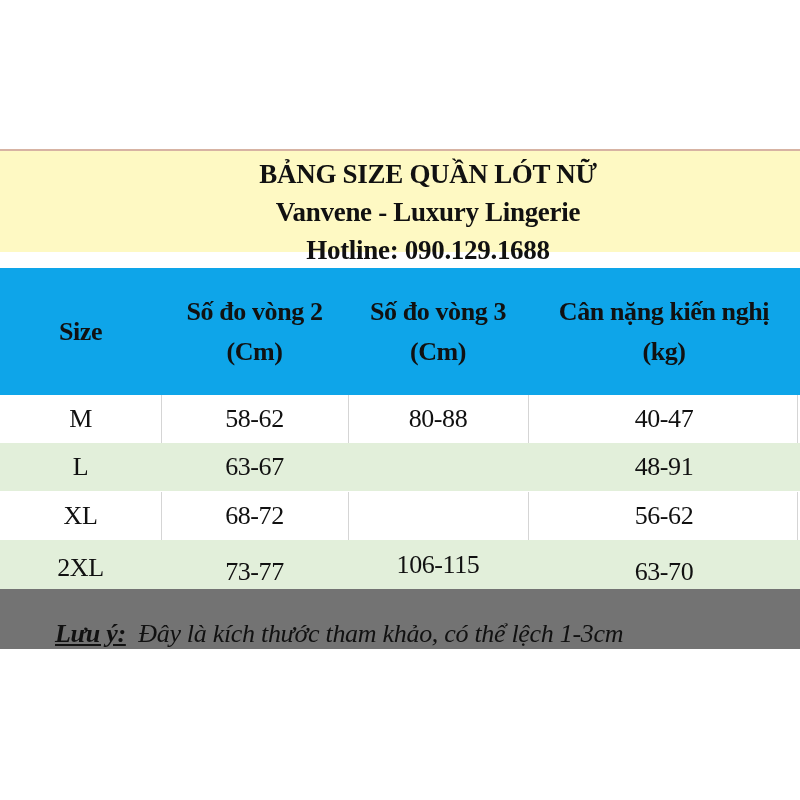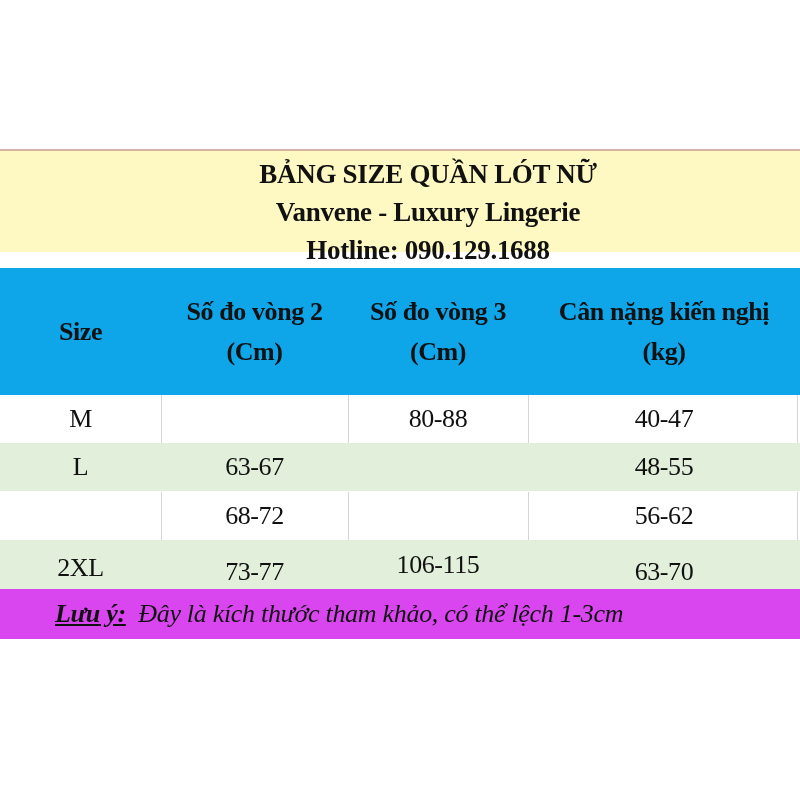--- a/index.html
+++ b/index.html
@@ -23,23 +23,23 @@
     .row { position: absolute; left: 0; width: 800px; height: 48px; font-size: 26px; }
     .row.white { background: #ffffff; }
     .row.green { background: #e2efda; }
     .cell { position: absolute; top: 0; height: 48px; display: flex; align-items: center; justify-content: center; letter-spacing: -0.4px; }
     .divider { position: absolute; top: 0; width: 1px; height: 100%; background: #d5d5d5; }
     .c0 { left: 0; width: 161px; }
     .c1 { left: 161px; width: 187px; }
     .c2 { left: 348px; width: 180px; }
     .c3 { left: 528px; width: 272px; }
     .note {
-      position: absolute; left: 0; top: 589px; width: 800px; height: 50px;
-      background: #d946ef; font-size: 26px; font-style: italic;
-      display: flex; align-items: center;
+      position: absolute; left: 0; top: 589px; width: 800px; height: 60px;
+      background: #737373; font-size: 26px; font-style: italic;
+      display: flex; align-items: flex-end;
     }
     .note-inner { padding-left: 55px; letter-spacing: -0.3px; }
     .note-label { font-weight: bold; text-decoration: underline; }
   </style>
 </head>
 <body>
 
 <div class="topline"></div>
 
 <div class="title-block">
@@ -61,35 +61,37 @@
     <span>(Cm)</span>
   </div>
   <div class="hcell c3">
     <span>Cân nặng kiến nghị</span>
     <span>(kg)</span>
   </div>
 </div>
 
 <div class="row white" style="top:395px">
   <div class="cell c0">M</div>
+  <div class="cell c1">58-62</div>
   <div class="cell c2">80-88</div>
   <div class="cell c3">40-47</div>
   <div class="divider" style="left:161px"></div>
   <div class="divider" style="left:348px"></div>
   <div class="divider" style="left:528px"></div>
   <div class="divider" style="left:797px"></div>
 </div>
 
 <div class="row green" style="top:443px">
   <div class="cell c0">L</div>
   <div class="cell c1">63-67</div>
-  <div class="cell c3">48-55</div>
+  <div class="cell c3">48-91</div>
 </div>
 
 <div class="row white" style="top:492px">
+  <div class="cell c0">XL</div>
   <div class="cell c1">68-72</div>
   <div class="cell c3">56-62</div>
   <div class="divider" style="left:161px"></div>
   <div class="divider" style="left:348px"></div>
   <div class="divider" style="left:528px"></div>
   <div class="divider" style="left:797px"></div>
 </div>
 
 <div class="row green" style="top:540px; height:49px">
   <div class="cell c0" style="height:55px">2XL</div>

